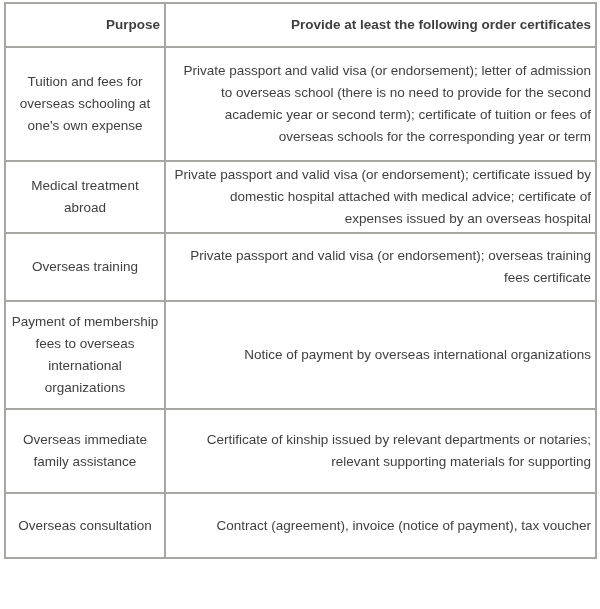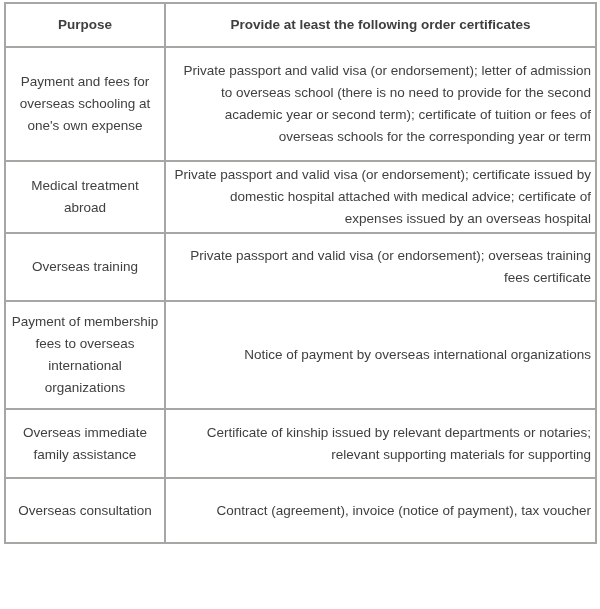--- a/index.html
+++ b/index.html
@@ -33,59 +33,59 @@
     line-height: 22px;
     color: #3f3f3f;
     padding: 2px 4px;
     overflow: hidden;
   }
   col.purpose-col { width: 160px; }
   col.cert-col { width: 431px; }
   th.header-cell {
     font-weight: bold;
     color: #1d1d1d;
-    text-align: center;
+    text-align: right;
     vertical-align: top;
     padding-top: 8px;
   }
   td.purpose-cell {
     text-align: center;
     padding: 2px 3px;
   }
   td.cert-cell {
     text-align: right;
     padding-left: 7px;
     padding-right: 6px;
   }
   
   tr.r-header  { height: 44px; }
   tr.r-0 { height: 114px; }
   tr.r-1 { height: 67px; border-radius: 10px; }
   tr.r-2 { height: 68px; }
   tr.r-3 { height: 108px; }
-  tr.r-4 { height: 69px; }
+  tr.r-4 { height: 84px; }
   tr.r-5 { height: 65px; }
   tr.r-6 { height: 65px; }
 </style>
 </head>
 <body>
 
 <div class="page">
   <table class="cert-table">
     <colgroup>
       <col class="purpose-col">
       <col class="cert-col">
     </colgroup>
     <tbody>
       <tr class="r-header">
         <th class="header-cell">Purpose</th>
         <th class="header-cell">Provide at least the following order certificates</th>
       </tr>
       <tr class="r-0">
-        <td class="purpose-cell">Payment and fees for overseas schooling at one's own expense</td>
+        <td class="purpose-cell">Tuition and fees for overseas schooling at one's own expense</td>
         <td class="cert-cell">Private passport and valid visa (or endorsement); letter of admission to overseas school (there is no need to provide for the second academic year or second term); certificate of tuition or fees of overseas schools for the corresponding year or term</td>
       </tr>
       <tr class="r-1">
         <td class="purpose-cell">Medical treatment abroad</td>
         <td class="cert-cell">Private passport and valid visa (or endorsement); certificate issued by domestic hospital attached with medical advice; certificate of expenses issued by an overseas hospital</td>
       </tr>
       <tr class="r-2">
         <td class="purpose-cell">Overseas training</td>
         <td class="cert-cell">Private passport and valid visa (or endorsement); overseas training fees certificate</td>
       </tr>

